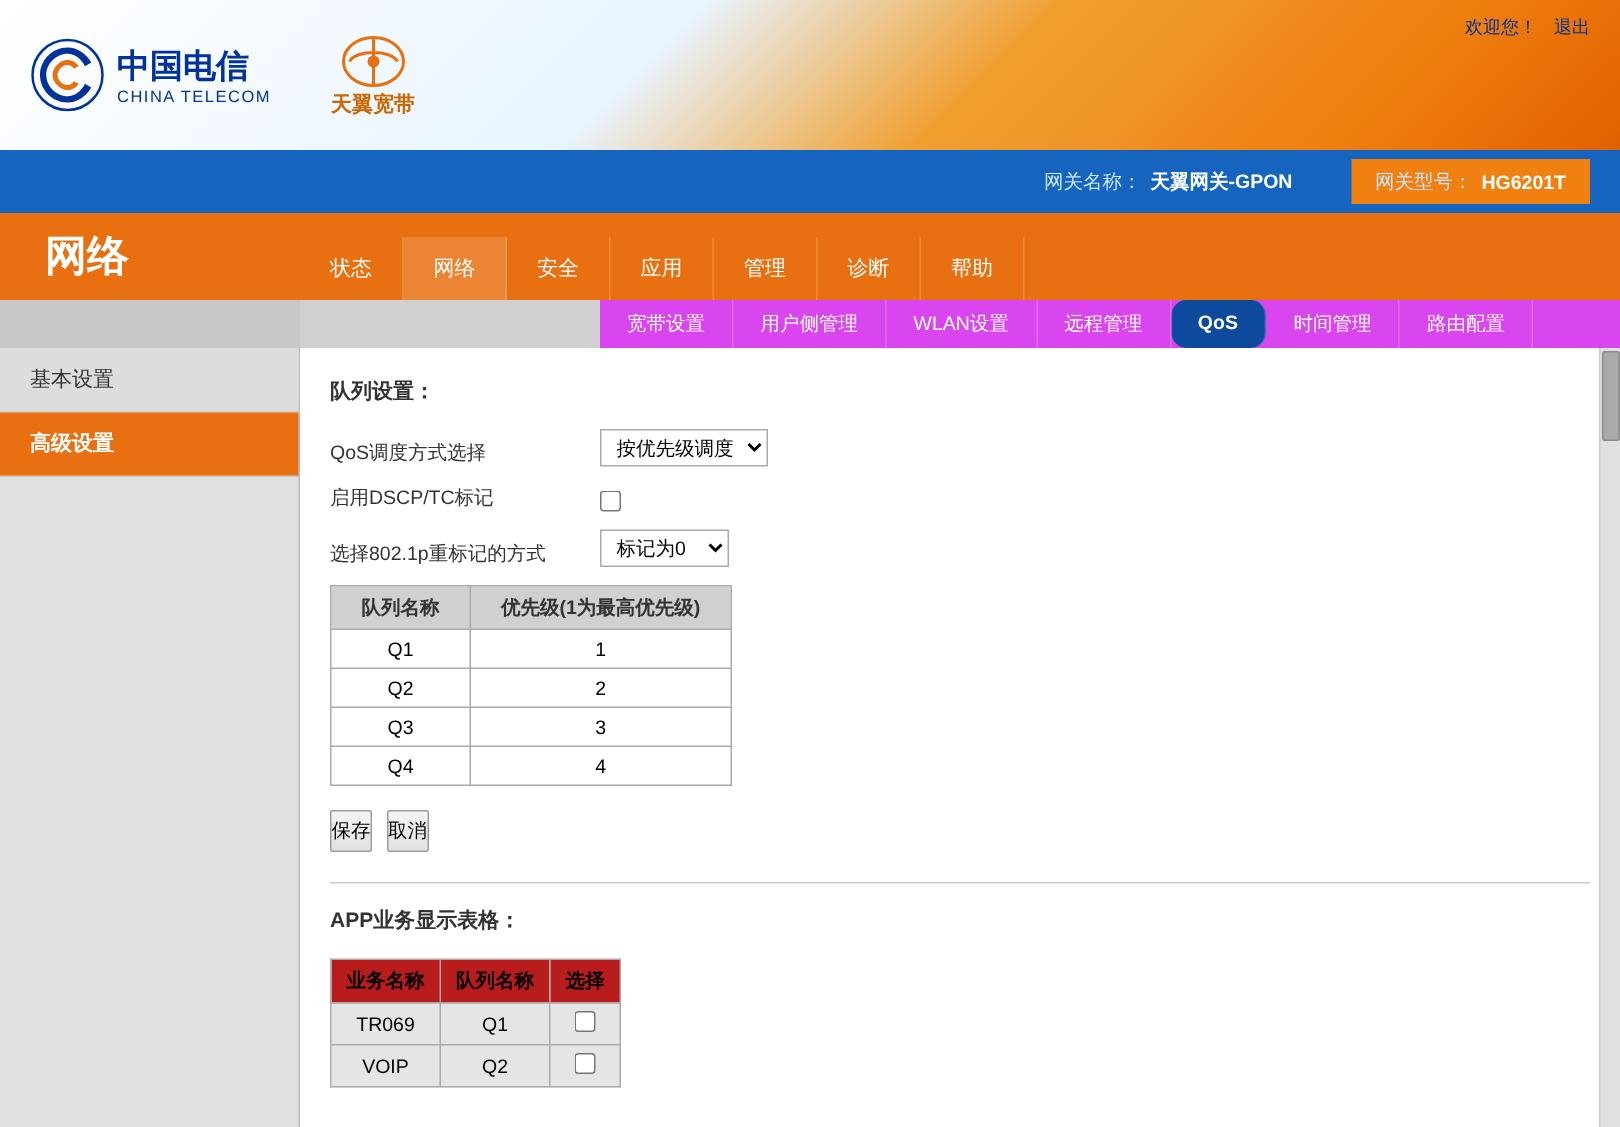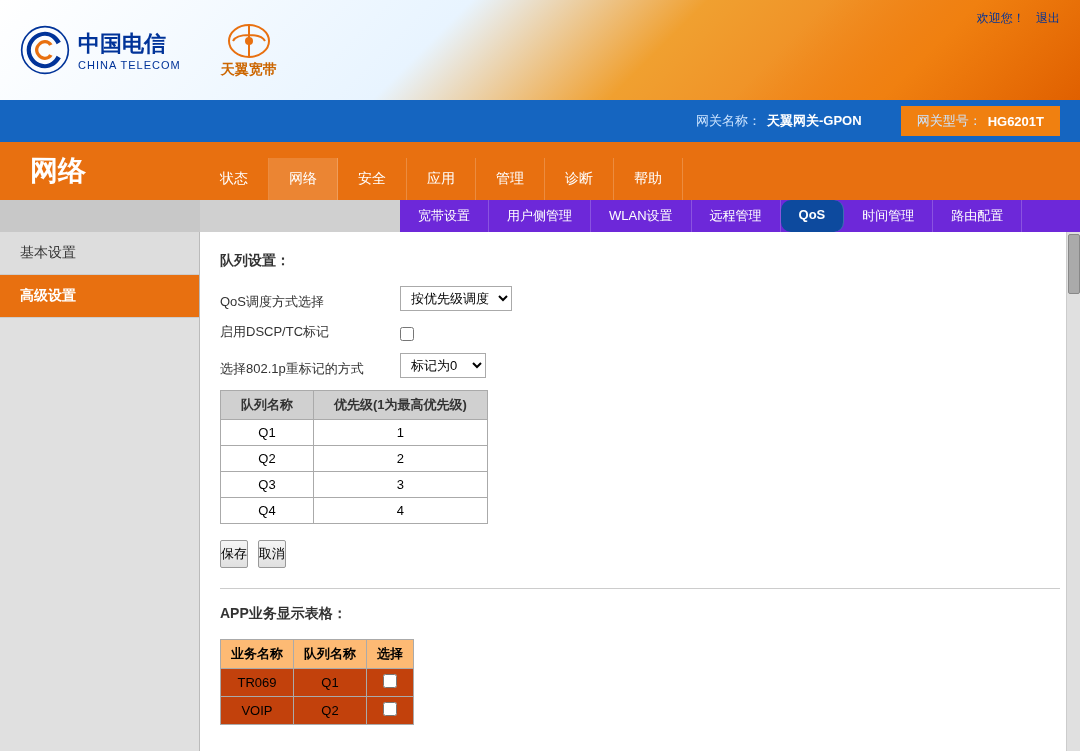--- a/index.html
+++ b/index.html
@@ -104,21 +104,21 @@
       cursor: pointer;
       font-size: 14px;
       border-right: 1px solid rgba(255,255,255,0.2);
       display: flex;
       align-items: center;
     }
     .nav-tab.active { background: rgba(255,255,255,0.15); }
 
     
     .sub-nav {
-      background: #6d28d9;
+      background: #d946ef;
       display: flex;
       margin-left: 200px;
     }
     .sub-nav-item {
       color: white;
       padding: 7px 18px;
       cursor: pointer;
       font-size: 13px;
       border-right: 1px solid rgba(255,255,255,0.2);
     }
@@ -232,24 +232,24 @@
     .app-table {
       border-collapse: collapse;
       font-size: 13px;
     }
     .app-table th, .app-table td {
       border: 1px solid #aaa;
       padding: 5px 10px;
       text-align: center;
     }
     .app-table th {
-      background: #fdba74;
+      background: #b91c1c;
       font-weight: bold;
     }
-    .app-table td { background: #c2410c; }
+    .app-table td { background: #e5e5e5; }
 
     
     .scroll-indicator {
       position: absolute;
       right: 0;
       top: 0;
       bottom: 0;
       width: 14px;
       background: #e0e0e0;
       border-left: 1px solid #ccc;

